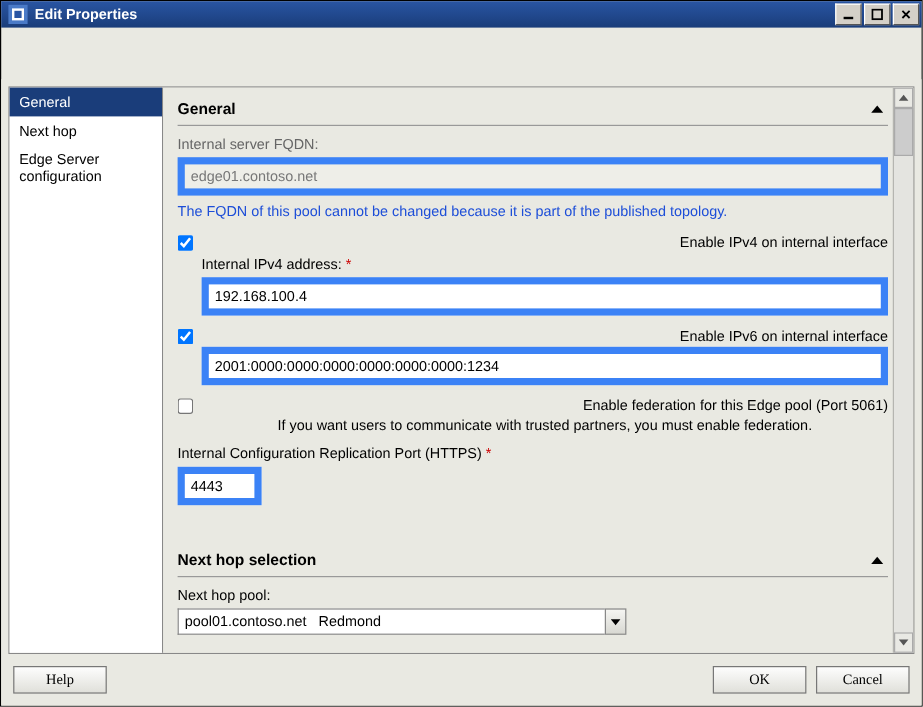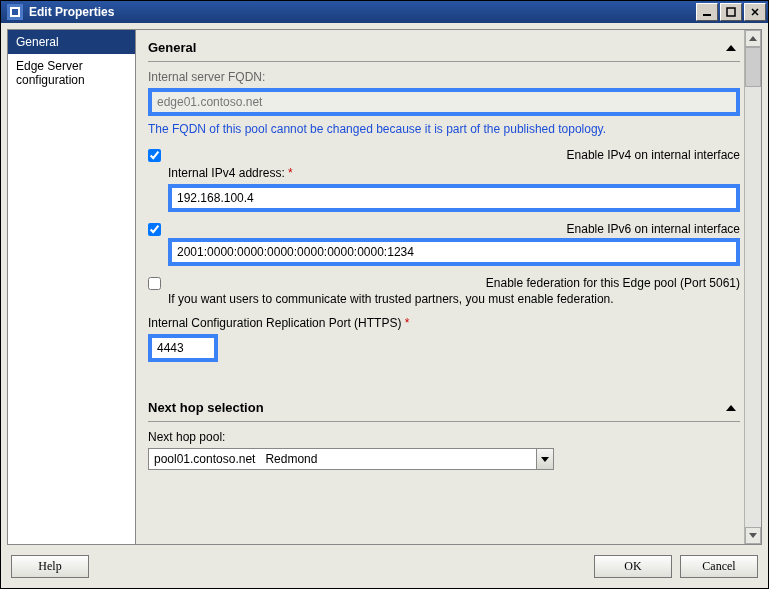--- a/index.html
+++ b/index.html
@@ -1,17 +1,17 @@
 <!DOCTYPE html>
 <html><head>
 <meta charset="utf-8">
 <style>
   * { box-sizing: border-box; }
   html, body { margin:0; padding:0; font-family: "Segoe UI", Tahoma, sans-serif; font-size:12px; color:#000; }
-  .window { width:769px; height:589px; border:1px solid #000; background:#e9e9e2; display:flex; flex-direction:column; }
+  .window { width:769px; height:589px; border:1px solid #000; background:#e9e9e2; display:flex; flex-direction:column;gap:43px; }
   .titlebar { height:22px; background:linear-gradient(to bottom,#2955a3,#1a3d7a); color:#fff; display:flex; align-items:center; padding:0 2px; }
   .titlebar-icon { width:16px; height:16px; background:#4a7ac7; margin:0 4px; display:flex; align-items:center; justify-content:center; }
   .titlebar-icon svg { width:12px; height:12px; }
   .titlebar-title { flex:1; font-weight:bold; font-size:12px; padding-left:2px; }
   .titlebar-btns { display:flex; }
   .tbtn { width:22px; height:18px; background:#d4d0c8; border:1px solid #fff; border-right-color:#555; border-bottom-color:#555; margin-left:2px; display:flex; align-items:center; justify-content:center; font-size:10px; font-family:Arial; }
   .tbtn svg { width:10px; height:10px; }
   .body { flex:1; display:flex; flex-direction:column; background:#e9e9e2; padding:6px; overflow:hidden; }
   .upper { flex:1; display:flex; border:1px solid #888; min-height:0; }
   .sidebar { width:128px; background:#fff; border-right:1px solid #888; padding:0; }
@@ -22,33 +22,33 @@
   .scrollbar-fake { width:17px; background:#e4e4e0; border-left:1px solid #b5b5b0; display:flex; flex-direction:column; }
   .sb-btn { height:17px; background:#e9e9e4; border:1px solid #aaa; display:flex; align-items:center; justify-content:center; }
   .sb-thumb { height:40px; background:#ccc; border:1px solid #aaa; margin:0; }
   .sb-track { flex:1; }
   .section-header { display:flex; align-items:center; justify-content:space-between; border-bottom:1px solid #999; padding:10px 4px 6px 0; margin-bottom:8px; }
   .section-title { font-weight:bold; font-size:13px; }
   .collapse { width:0;height:0;border-left:5px solid transparent;border-right:5px solid transparent;border-bottom:6px solid #000; }
   .field-label { color:#666; margin:4px 0; }
   .field-label.dark { color:#000; }
   .req { color:#c00; }
-  .textbox { width:100%; border:4px solid #3b82f6; padding:3px 5px; font-family:inherit; font-size:12px; background:#fff; }
+  .textbox { width:100%; border:6px solid #3b82f6; padding:3px 5px; font-family:inherit; font-size:12px; background:#fff; }
   .textbox.disabled { background:#eeeee8; color:#777; }
   .warn { color:#1d4ed8; margin:6px 0 12px 0; }
   .chk-row { display:flex; align-items:flex-start; margin:6px 0 2px 0;justify-content:space-between; }
   .chk { width:13px; height:13px; margin:1px 6px 0 0; }
   .indent { margin-left:20px; margin-bottom:10px; }
-  .hint { color:#000; margin:2px 0 10px 20px; }
+  .hint { color:#000; margin:2px 0 10px 20px;text-align:center; }
   .small-field { width:70px; }
   .footer { display:flex; align-items:center; padding:10px 4px 4px 4px; }
   .footer .spacer { flex:1; }
   .btn { min-width:78px; height:23px; border:1px solid #777; background:linear-gradient(to bottom,#fdfdfd,#e0e0da); font-family:Liberation Serif, serif; font-size:12px; padding:0 12px; }
   .btn + .btn { margin-left:8px; }
-  .dropdown { display:flex; width:406px; }
+  .dropdown { display:flex; width:374px; }
   .dropdown input { flex:1; border:1px solid #888; border-right:none; padding:3px 5px; font-family:inherit; font-size:12px; background:#fff; }
   .dropdown .dd-btn { width:18px; border:1px solid #888; background:linear-gradient(to bottom,#f5f5f2,#d8d8d2); display:flex; align-items:center; justify-content:center; }
   .dd-arrow { width:0;height:0;border-left:4px solid transparent;border-right:4px solid transparent;border-top:5px solid #000; }
   .nexthop-section { margin-top:28px; }
 </style>
 </head>
 <body>
 
 <div class="window">
   <div class="titlebar">
@@ -75,20 +75,21 @@
             <path d="M2 2 L8 8 M8 2 L2 8" stroke="#000" stroke-width="1.5"></path>
           </svg>
         </div>
     </div>
   </div>
 
   <div class="body">
     <div class="upper">
       <div class="sidebar">
         <div class="sidebar-item selected">General</div>
+        <div class="sidebar-item">Next hop</div>
         <div class="sidebar-item">Edge Server configuration</div>
       </div>
 
       <div class="content-wrap">
         <div class="content">
 
           
           <div class="section-header">
             <span class="section-title">General</span>
             <span class="collapse"></span>

